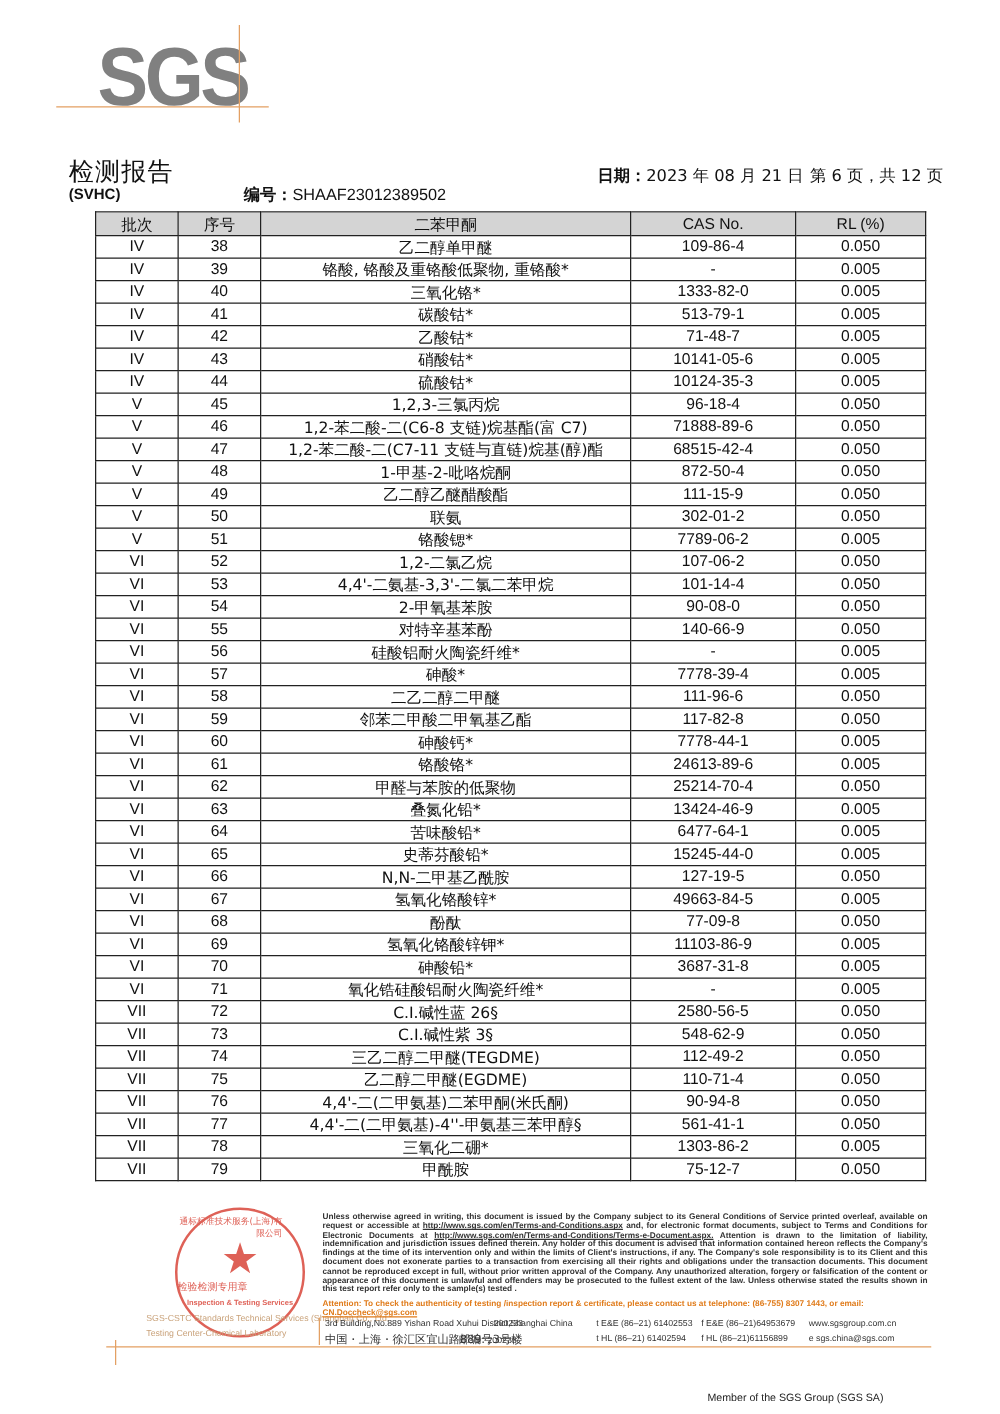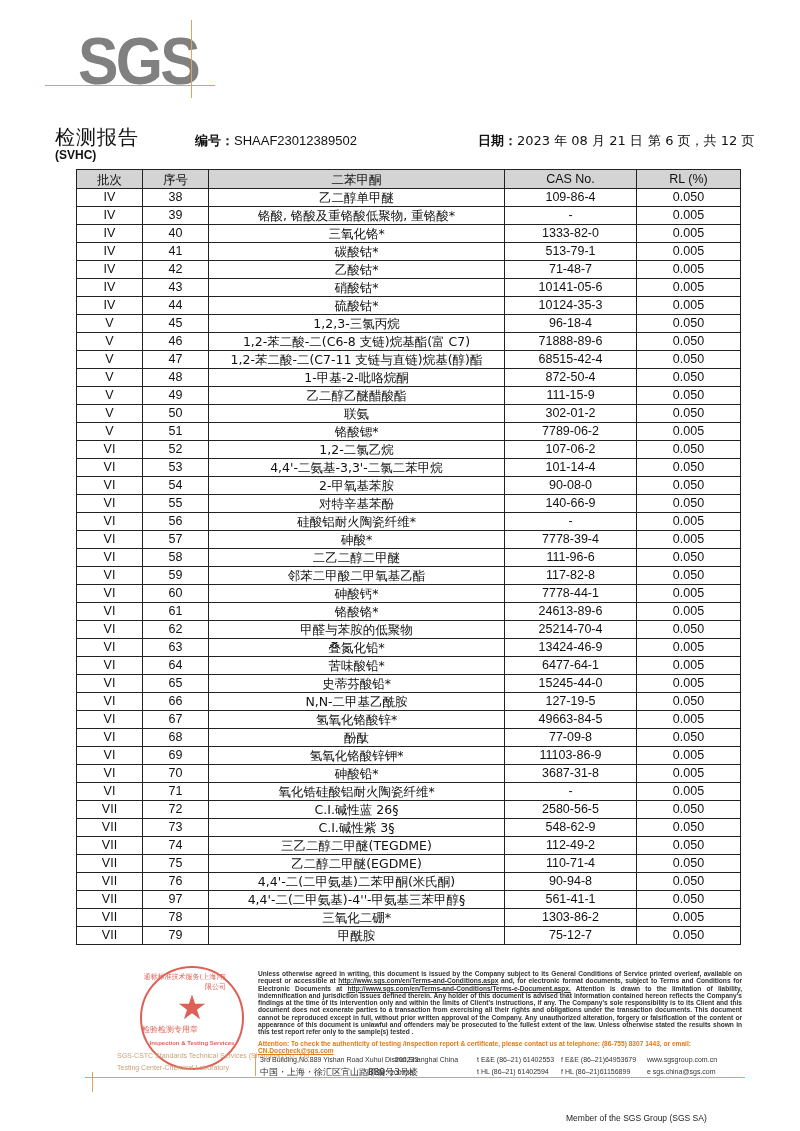--- a/index.html
+++ b/index.html
@@ -8,21 +8,21 @@
   .logo-wrap { position:absolute; left:45px; top:20px; width:170px; height:80px; }
   .logo-text { position:absolute; left:33px; top:8px; font-family:"Liberation Sans",sans-serif;
                font-weight:bold; font-size:66px; letter-spacing:-3px; color:#808080;
                transform:scaleX(0.92); transform-origin:left top; line-height:1; }
   .logo-hline { position:absolute; left:0; top:65px; width:170px; height:1px; background:#e3a063; }
   .logo-vline { position:absolute; left:146px; top:0; width:1px; height:78px; background:#e3a063; }
 
   .hdr-title { position:absolute; left:55px; top:124px; font-size:20px; font-weight:normal;
                font-family:"DejaVu Sans",sans-serif; letter-spacing:1px; }
   .hdr-sub { position:absolute; left:55px; top:148px; font-size:12px; font-weight:bold; }
-  .hdr-no { position:absolute; left:195px; top:132px; font-size:13px; }
+  .hdr-no { position:absolute; left:195px; top:147px; font-size:13px; }
   .hdr-no b { font-weight:bold; font-family:"DejaVu Sans",sans-serif; }
   .hdr-date { position:absolute; left:438px; top:132px; font-size:13px; }
   .hdr-date b { font-weight:bold; font-family:"DejaVu Sans",sans-serif;margin-left:40px; }
   .hdr-page { position:absolute; left:648px; top:132px; font-size:13px; }
 
   table.svhc { position:absolute; left:76px; top:169px; width:664px; border-collapse:collapse;
                font-size:12.5px; table-layout:fixed;padding-left:22px; }
   table.svhc th, table.svhc td { border:1px solid #222; text-align:center; height:17px;
                padding:0; line-height:17px; white-space:nowrap; overflow:hidden; }
   table.svhc th { background:#d4d4d4; font-weight:normal; height:18px; }
@@ -350,21 +350,21 @@
       </tr>
       <tr>
         <td>VII</td>
         <td>76</td>
         <td class="cn">4,4'-二(二甲氨基)二苯甲酮(米氏酮)</td>
         <td>90-94-8</td>
         <td>0.050</td>
       </tr>
       <tr>
         <td>VII</td>
-        <td>97</td>
+        <td>77</td>
         <td class="cn">4,4'-二(二甲氨基)-4''-甲氨基三苯甲醇§</td>
         <td>561-41-1</td>
         <td>0.050</td>
       </tr>
       <tr>
         <td>VII</td>
         <td>78</td>
         <td class="cn">三氧化二硼*</td>
         <td>1303-86-2</td>
         <td>0.005</td>

